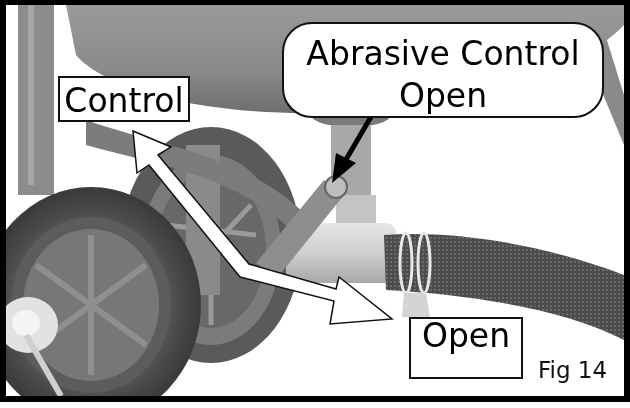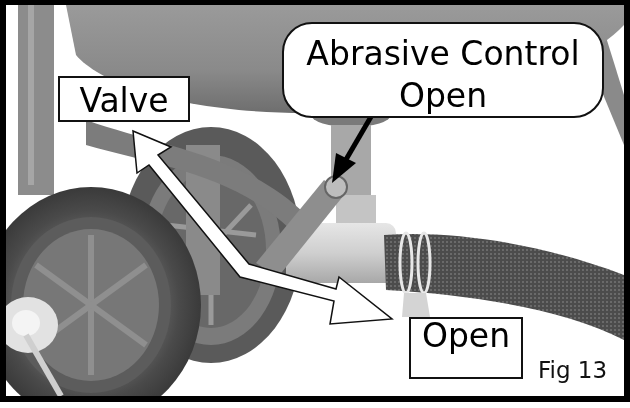--- a/index.html
+++ b/index.html
@@ -104,18 +104,18 @@
       <line x1="366" y1="110" x2="338" y2="158" stroke="#000" stroke-width="5"></line>
       <polygon points="326,178 330,148 350,158" fill="#000"></polygon>
     </g>
   </svg>
 
   <div class="label label-valve">
     <span>Abrasive Control</span>
     <span>Open</span>
   </div>
 
-  <div class="label label-closed">Valve</div>
+  <div class="label label-closed">Control</div>
 
   <div class="label label-open">Open</div>
 
-  <div class="fig-caption">Fig 13</div>
+  <div class="fig-caption">Fig 14</div>
 </div>
 
 </body></html>

